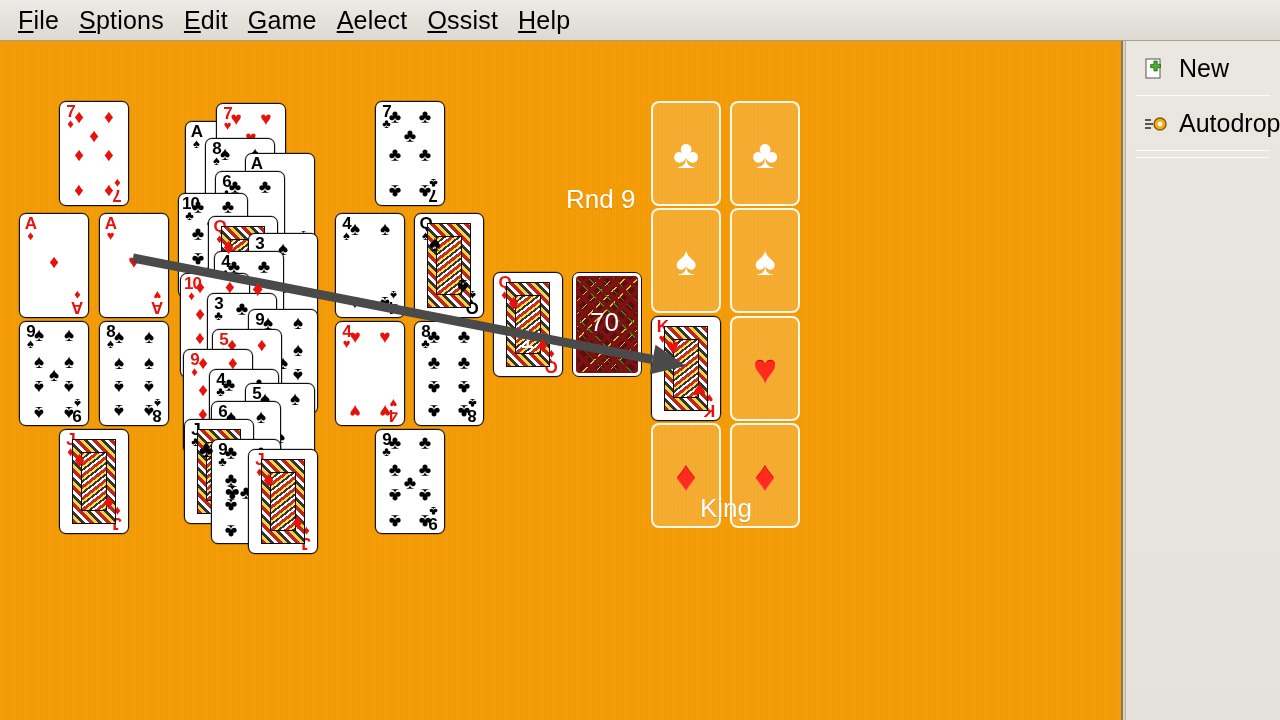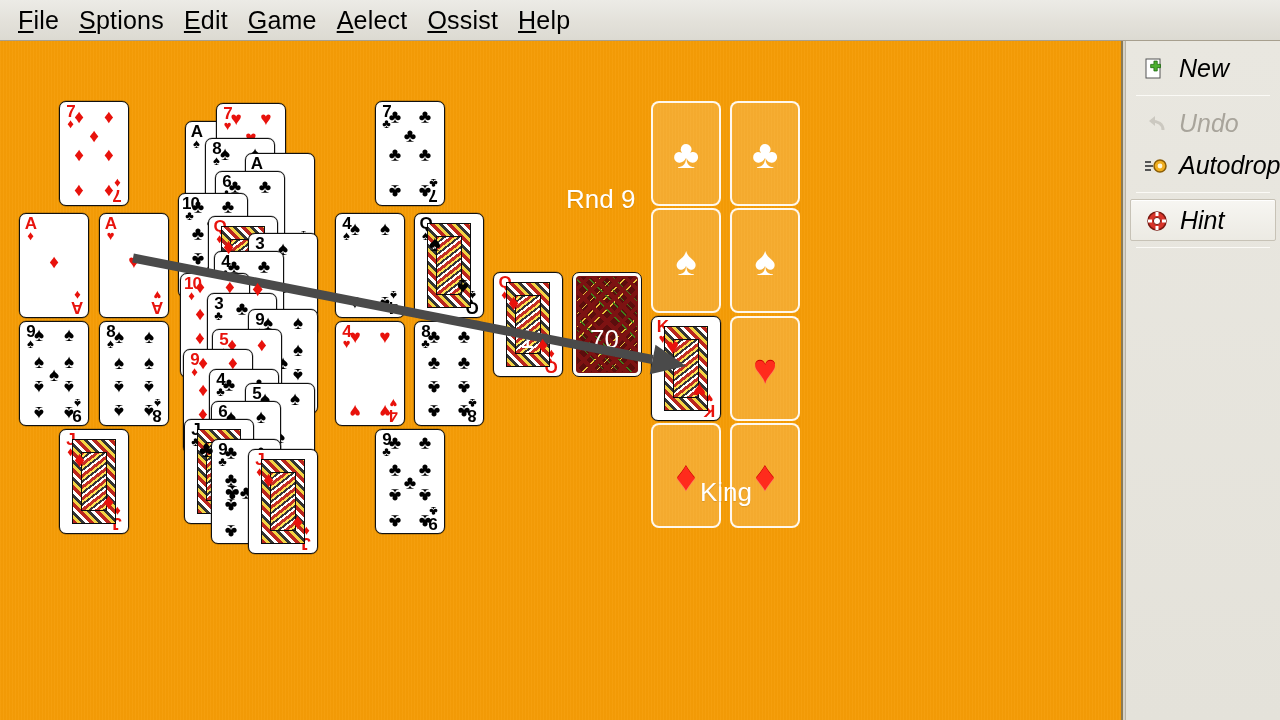--- a/index.html
+++ b/index.html
@@ -31,21 +31,20 @@
         rgba(255,255,255,0.028) 0px, rgba(255,255,255,0.028) 1px,
         rgba(0,0,0,0.012) 1px, rgba(0,0,0,0.012) 3px),
       #f59c06;
     border-right: 2px solid #8a7a55;
     overflow: hidden;
   }
   #sidebar {
     position: absolute; left: 1125px; top: 41px; width: 155px; height: 679px;
     background: linear-gradient(#e9e7e0 0%, #e4e2da 100%);
     border-left: 1px solid #b9b3a5;
-    font-style: italic;
   }
 
   
   .card {
     position: absolute; width: 70px; height: 105px; border-radius: 7px;
     background: #fff; border: 1px solid #101010;
     box-shadow: 0 0 0 0.5px rgba(0,0,0,.35);
     overflow: hidden;
   }
   .card .corner {
@@ -754,59 +753,44 @@
           <span class="face-pip-tl red">♦</span>
           <span class="face-pip-br red">♦</span>
         </div>
         <div class="card-back" style="left: 572px; top: 231px;">
           <div class="inner"></div>
         </div>
       </div>
     <div id="labels-layer">
         <div class="tlabel" style="left: 566px; top: 143px;">Rnd 9</div>
         <div class="tlabel" style="left: 520px; top: 283px;">1</div>
-        <div class="tlabel" style="left: 590px; top: 283px; text-align: right;">70</div>
-        <div class="tlabel" style="left: 700px; top: 436px;">King</div>
+        <div class="tlabel" style="left: 590px; top: 266px; text-align: right;">70</div>
+        <div class="tlabel" style="left: 700px; top: 452px;">King</div>
       </div>
     <svg id="arrow" viewBox="0 0 1123 679">
         <line x1="133" y1="217" x2="652.6304269260133" y2="318.482976687178" stroke="#4a4a4a" stroke-width="9" stroke-linecap="butt"></line>
         <polygon points="686,325 649.7552695821213,333.20484716099566 655.5055842699054,303.76110621336034" fill="#4a4a4a"></polygon>
       </svg>
   </div>
 
   <div id="sidebar">
       <div class="sb-spacer"></div>
       <div class="sb-btn">
         <span class="sb-icon"><svg width="24" height="22" viewBox="0 0 24 22">
             <rect x="2" y="1" width="14" height="19" fill="#fff" stroke="#555"></rect>
             <path d="M13 9h4V5h4v4h4v4h-4v4h-4v-4h-4z" transform="translate(-4,-1) scale(.82)" fill="#4caf2f" stroke="#1d6b10" stroke-width="1"></path>
           </svg></span>
         <span>New</span>
       </div>
       <div class="sb-sep"></div>
-      <div class="sb-btn disabled">
-        <span class="sb-icon" style="opacity: 0.55;"><svg width="24" height="22" viewBox="0 0 24 22">
-            <path d="M19 17c0-6-5-9-12-9" fill="none" stroke="#b5b1a8" stroke-width="3"></path>
-            <path d="M11 3 5 8l6 5z" fill="#b5b1a8"></path>
-          </svg></span>
-        <span>Undo</span>
-      </div>
       <div class="sb-btn">
         <span class="sb-icon"><svg width="24" height="22" viewBox="0 0 24 22">
             <path d="M1 11h8M1 7h6M1 15h6" stroke="#555" stroke-width="2"></path>
             <circle cx="16" cy="11" r="6" fill="#f0ae20" stroke="#8a5c05" stroke-width="1.5"></circle>
             <circle cx="16" cy="11" r="2.4" fill="#fff6d8"></circle>
           </svg></span>
         <span>Autodrop</span>
       </div>
       <div class="sb-sep"></div>
-      <div class="sb-btn hover">
-        <span class="sb-icon"><svg width="24" height="22" viewBox="0 0 24 22">
-            <circle cx="12" cy="11" r="9" fill="#d8342a" stroke="#7a1a12" stroke-width="1.5"></circle>
-            <circle cx="12" cy="11" r="3.6" fill="#fff" stroke="#7a1a12"></circle>
-            <path d="M12 2v4M12 16v4M3 11h4M17 11h4" stroke="#fff" stroke-width="3"></path>
-          </svg></span>
-        <span>Hint</span>
-      </div>
       <div class="sb-sep"></div>
     </div>
 
 </div>
 
 </body></html>

